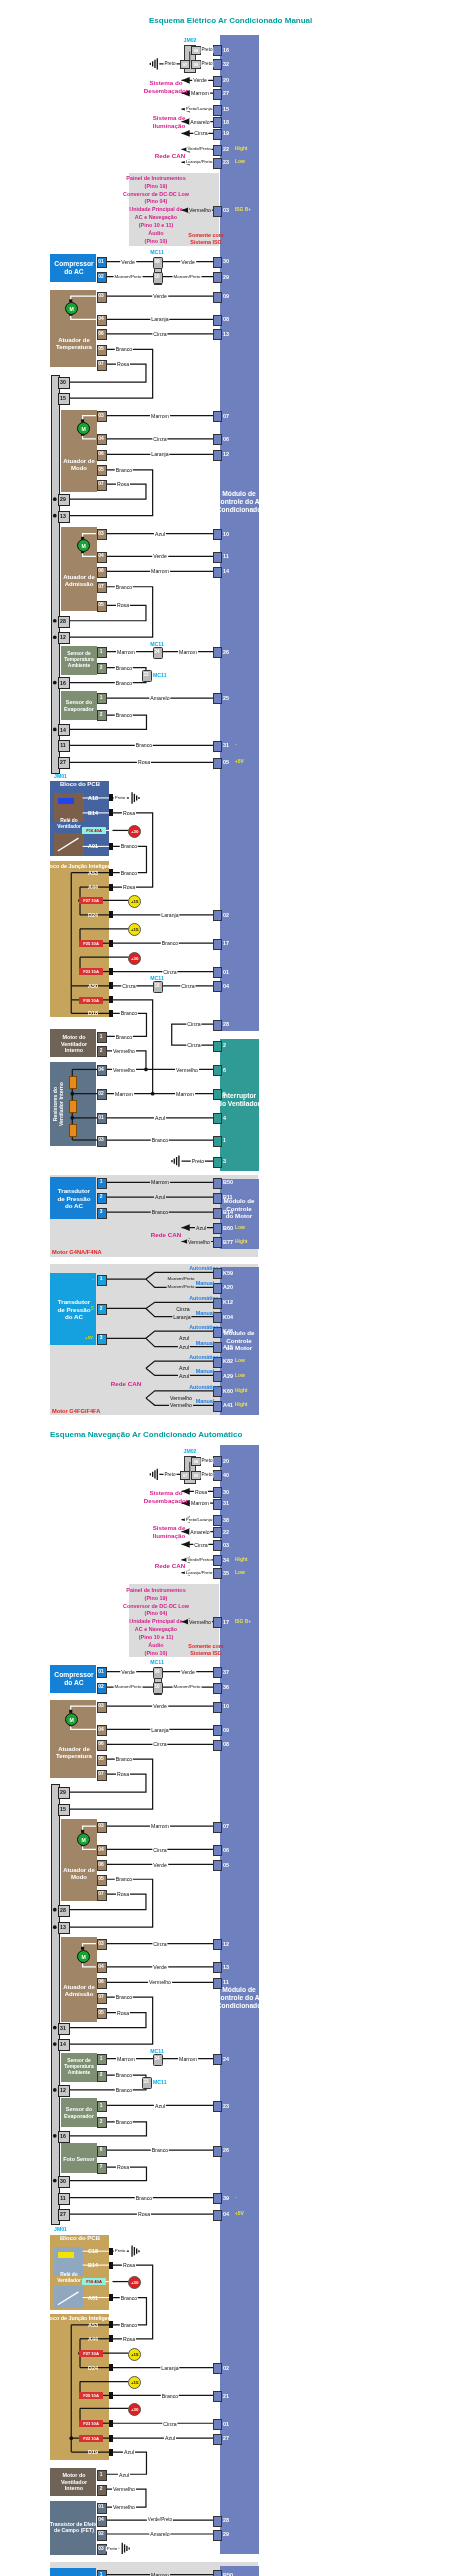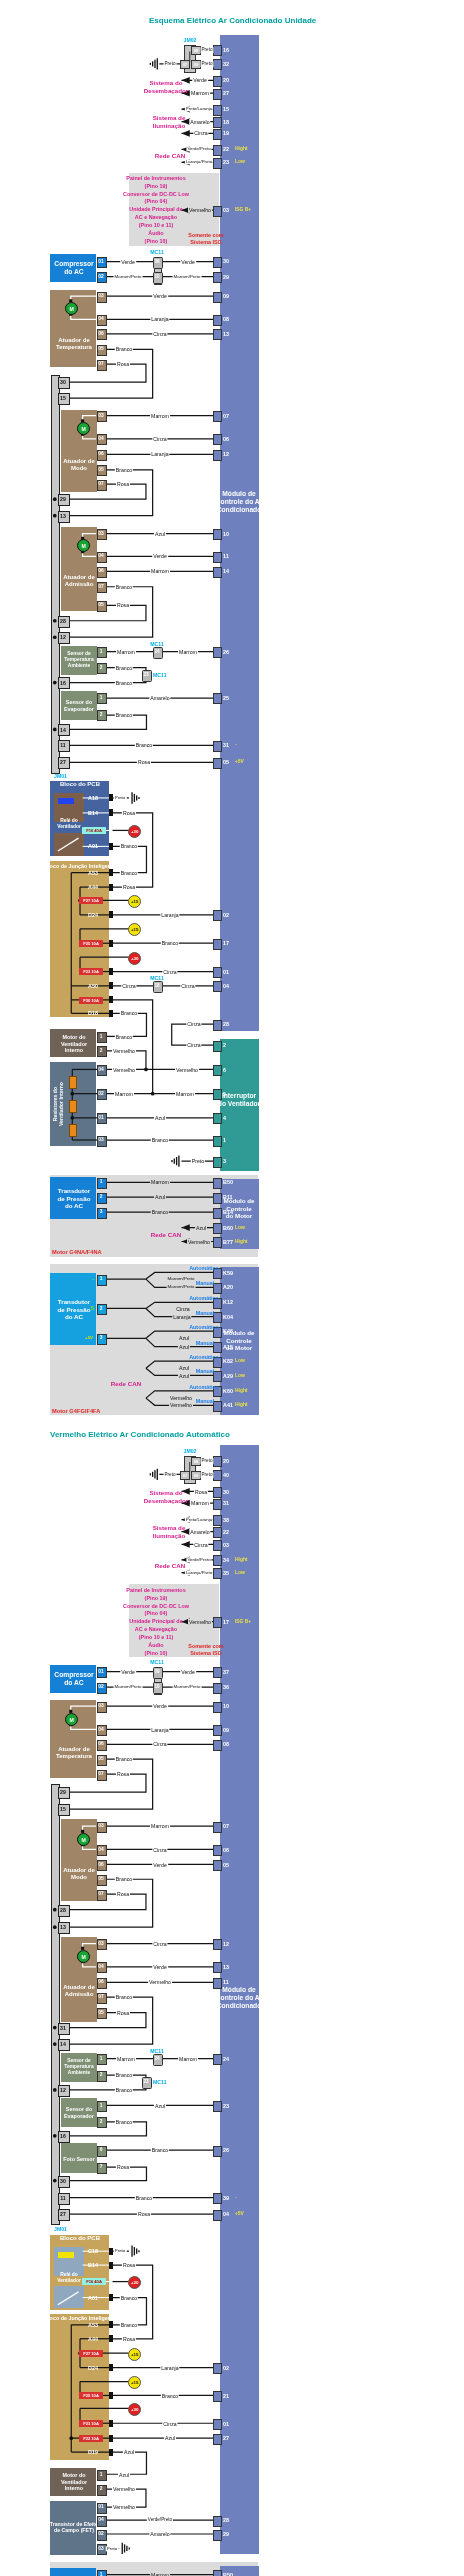--- a/index.html
+++ b/index.html
@@ -1045,17 +1045,17 @@
       <div style="position: absolute; left: 170px; top: 2438px; font-size: 5.2px; color: rgb(17, 17, 17); white-space: pre-line; text-align: center; line-height: 1.22; background: rgb(255, 255, 255); padding: 0px 1px; transform: translate(-50%, -50%);">Azul</div>
       <div style="position: absolute; left: 129px; top: 2452px; font-size: 5.2px; color: rgb(17, 17, 17); white-space: pre-line; text-align: center; line-height: 1.22; background: rgb(255, 255, 255); padding: 0px 1px; transform: translate(-50%, -50%);">Azul</div>
       <div style="position: absolute; left: 124px; top: 2475px; font-size: 5.2px; color: rgb(17, 17, 17); white-space: pre-line; text-align: center; line-height: 1.22; background: rgb(255, 255, 255); padding: 0px 1px; transform: translate(-50%, -50%);">Azul</div>
       <div style="position: absolute; left: 124px; top: 2489px; font-size: 5.2px; color: rgb(17, 17, 17); white-space: pre-line; text-align: center; line-height: 1.22; background: rgb(255, 255, 255); padding: 0px 1px; transform: translate(-50%, -50%);">Vermelho</div>
       <div style="position: absolute; left: 124px; top: 2507px; font-size: 5.2px; color: rgb(17, 17, 17); white-space: pre-line; text-align: center; line-height: 1.22; background: rgb(255, 255, 255); padding: 0px 1px; transform: translate(-50%, -50%);">Vermelho</div>
       <div style="position: absolute; left: 160px; top: 2520px; font-size: 4.6px; color: rgb(17, 17, 17); white-space: pre-line; text-align: center; line-height: 1.22; background: rgb(255, 255, 255); padding: 0px 1px; transform: translate(-50%, -50%);">Verde/Preto</div>
       <div style="position: absolute; left: 160px; top: 2534px; font-size: 5.2px; color: rgb(17, 17, 17); white-space: pre-line; text-align: center; line-height: 1.22; background: rgb(255, 255, 255); padding: 0px 1px; transform: translate(-50%, -50%);">Amarelo</div>
       <div style="position: absolute; left: 112px; top: 2549px; font-size: 4.4px; color: rgb(17, 17, 17); white-space: pre-line; text-align: center; line-height: 1.22; background: rgb(255, 255, 255); padding: 0px 1px; transform: translate(-50%, -50%);">Preto</div>
       <div style="position: absolute; left: 160px; top: 2575px; font-size: 5.2px; color: rgb(17, 17, 17); white-space: pre-line; text-align: center; line-height: 1.22; background: rgb(219, 219, 219); padding: 0px 1px; transform: translate(-50%, -50%);">Marrom</div>
     </div>
-  <div class="ttl" style="left:149px;top:15.5px;font-size:8px;color:#00A0A0;">Esquema Elétrico Ar Condicionado Unidade</div>
-  <div class="ttl" style="left:50px;top:1430px;font-size:8px;color:#00A0A0;">Vermelho Elétrico Ar Condicionado Automático</div>
+  <div class="ttl" style="left:149px;top:15.5px;font-size:8px;color:#00A0A0;">Esquema Elétrico Ar Condicionado Manual</div>
+  <div class="ttl" style="left:50px;top:1430px;font-size:8px;color:#00A0A0;">Esquema Navegação Ar Condicionado Automático</div>
 
 </div>
 
 
 </body></html>

